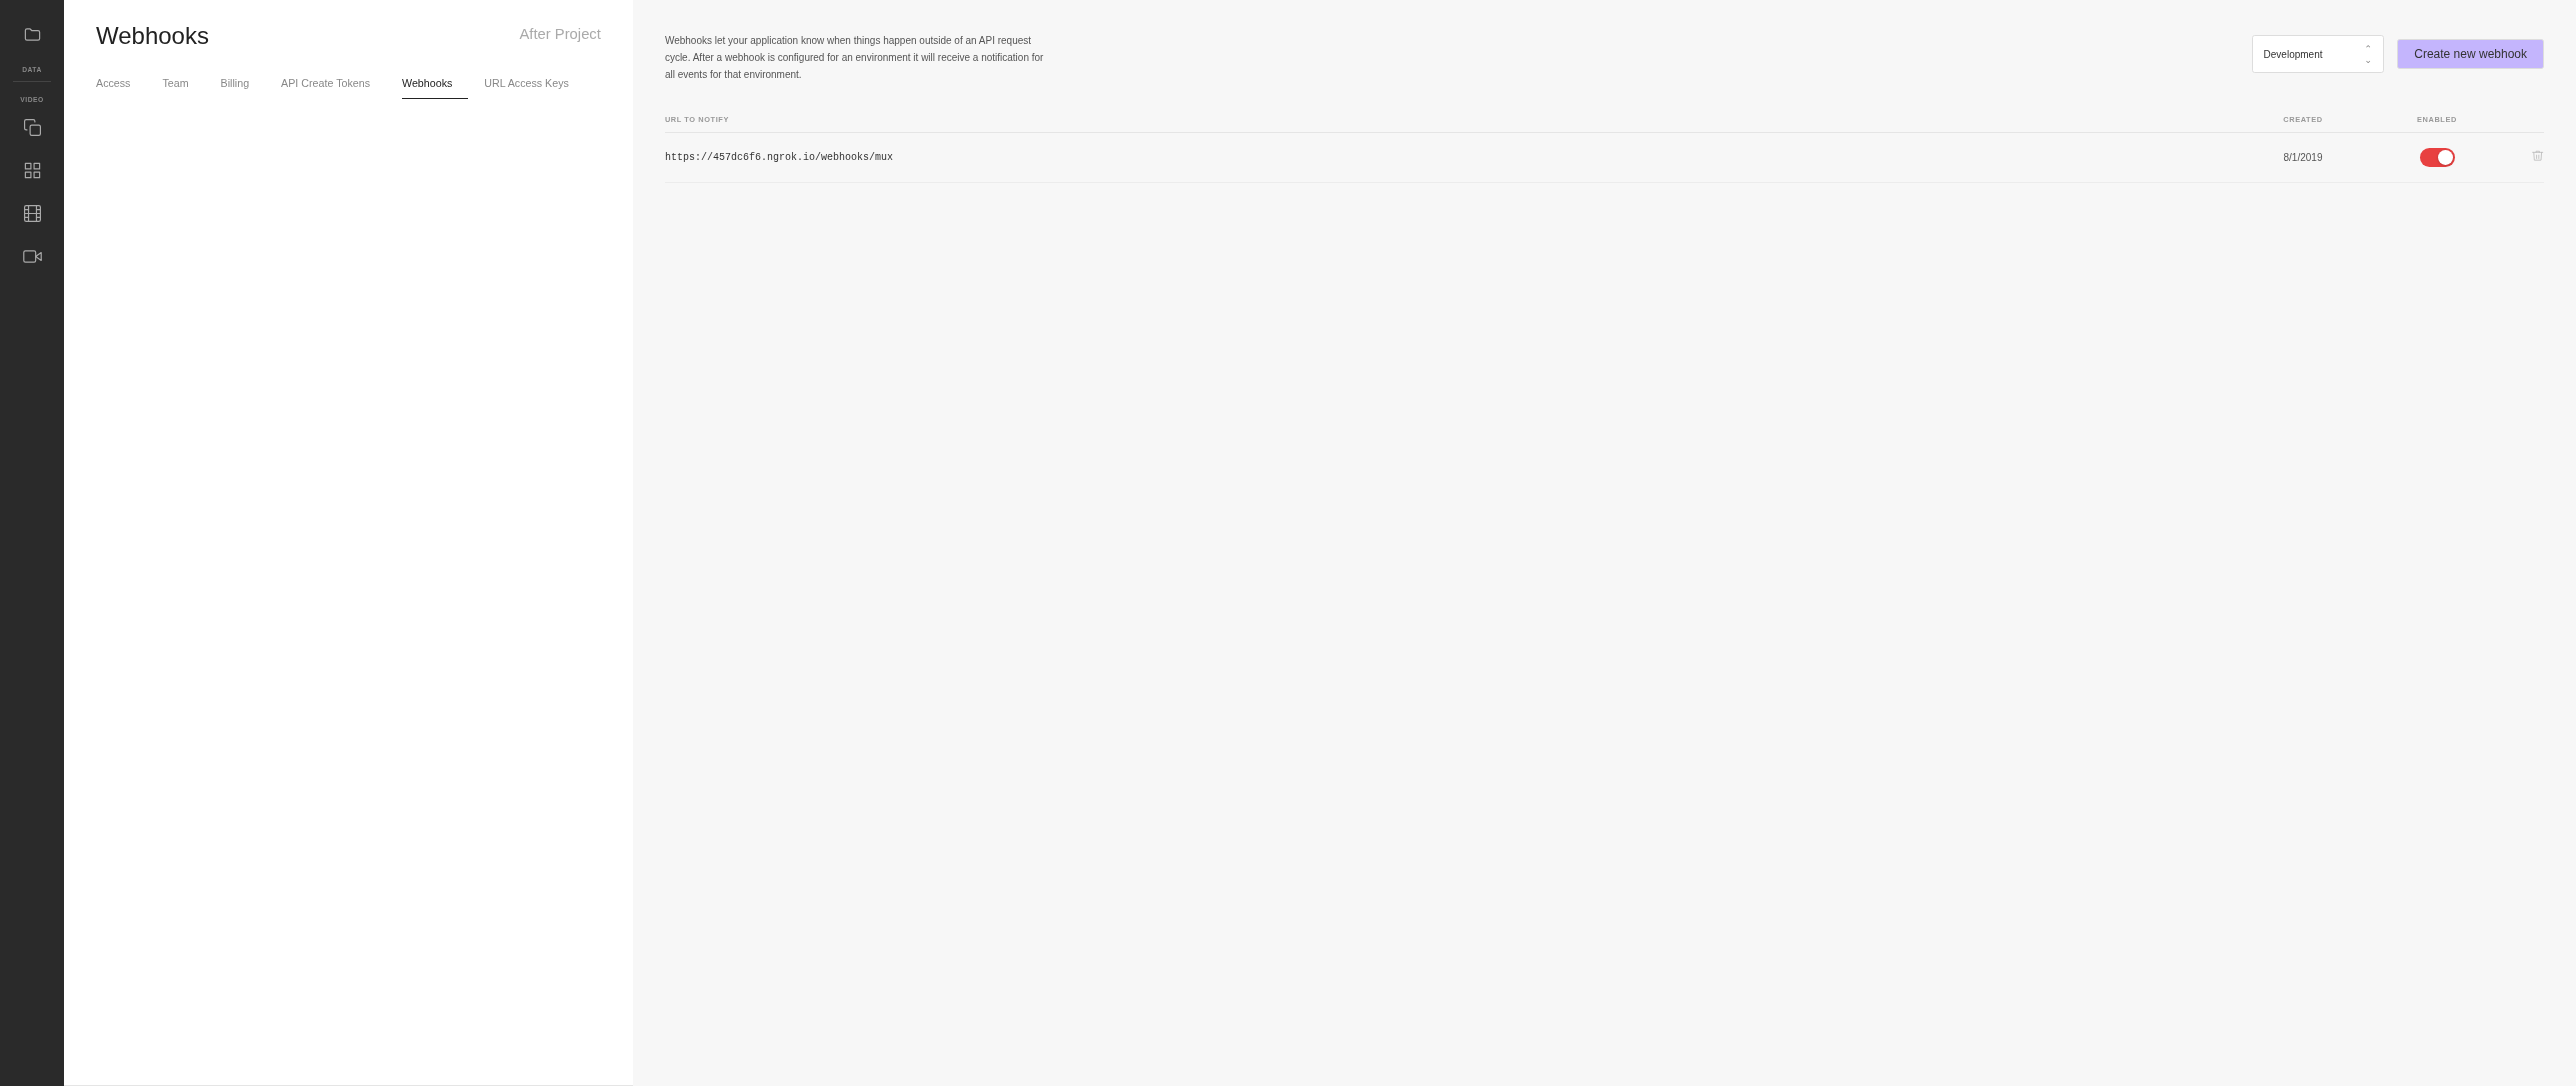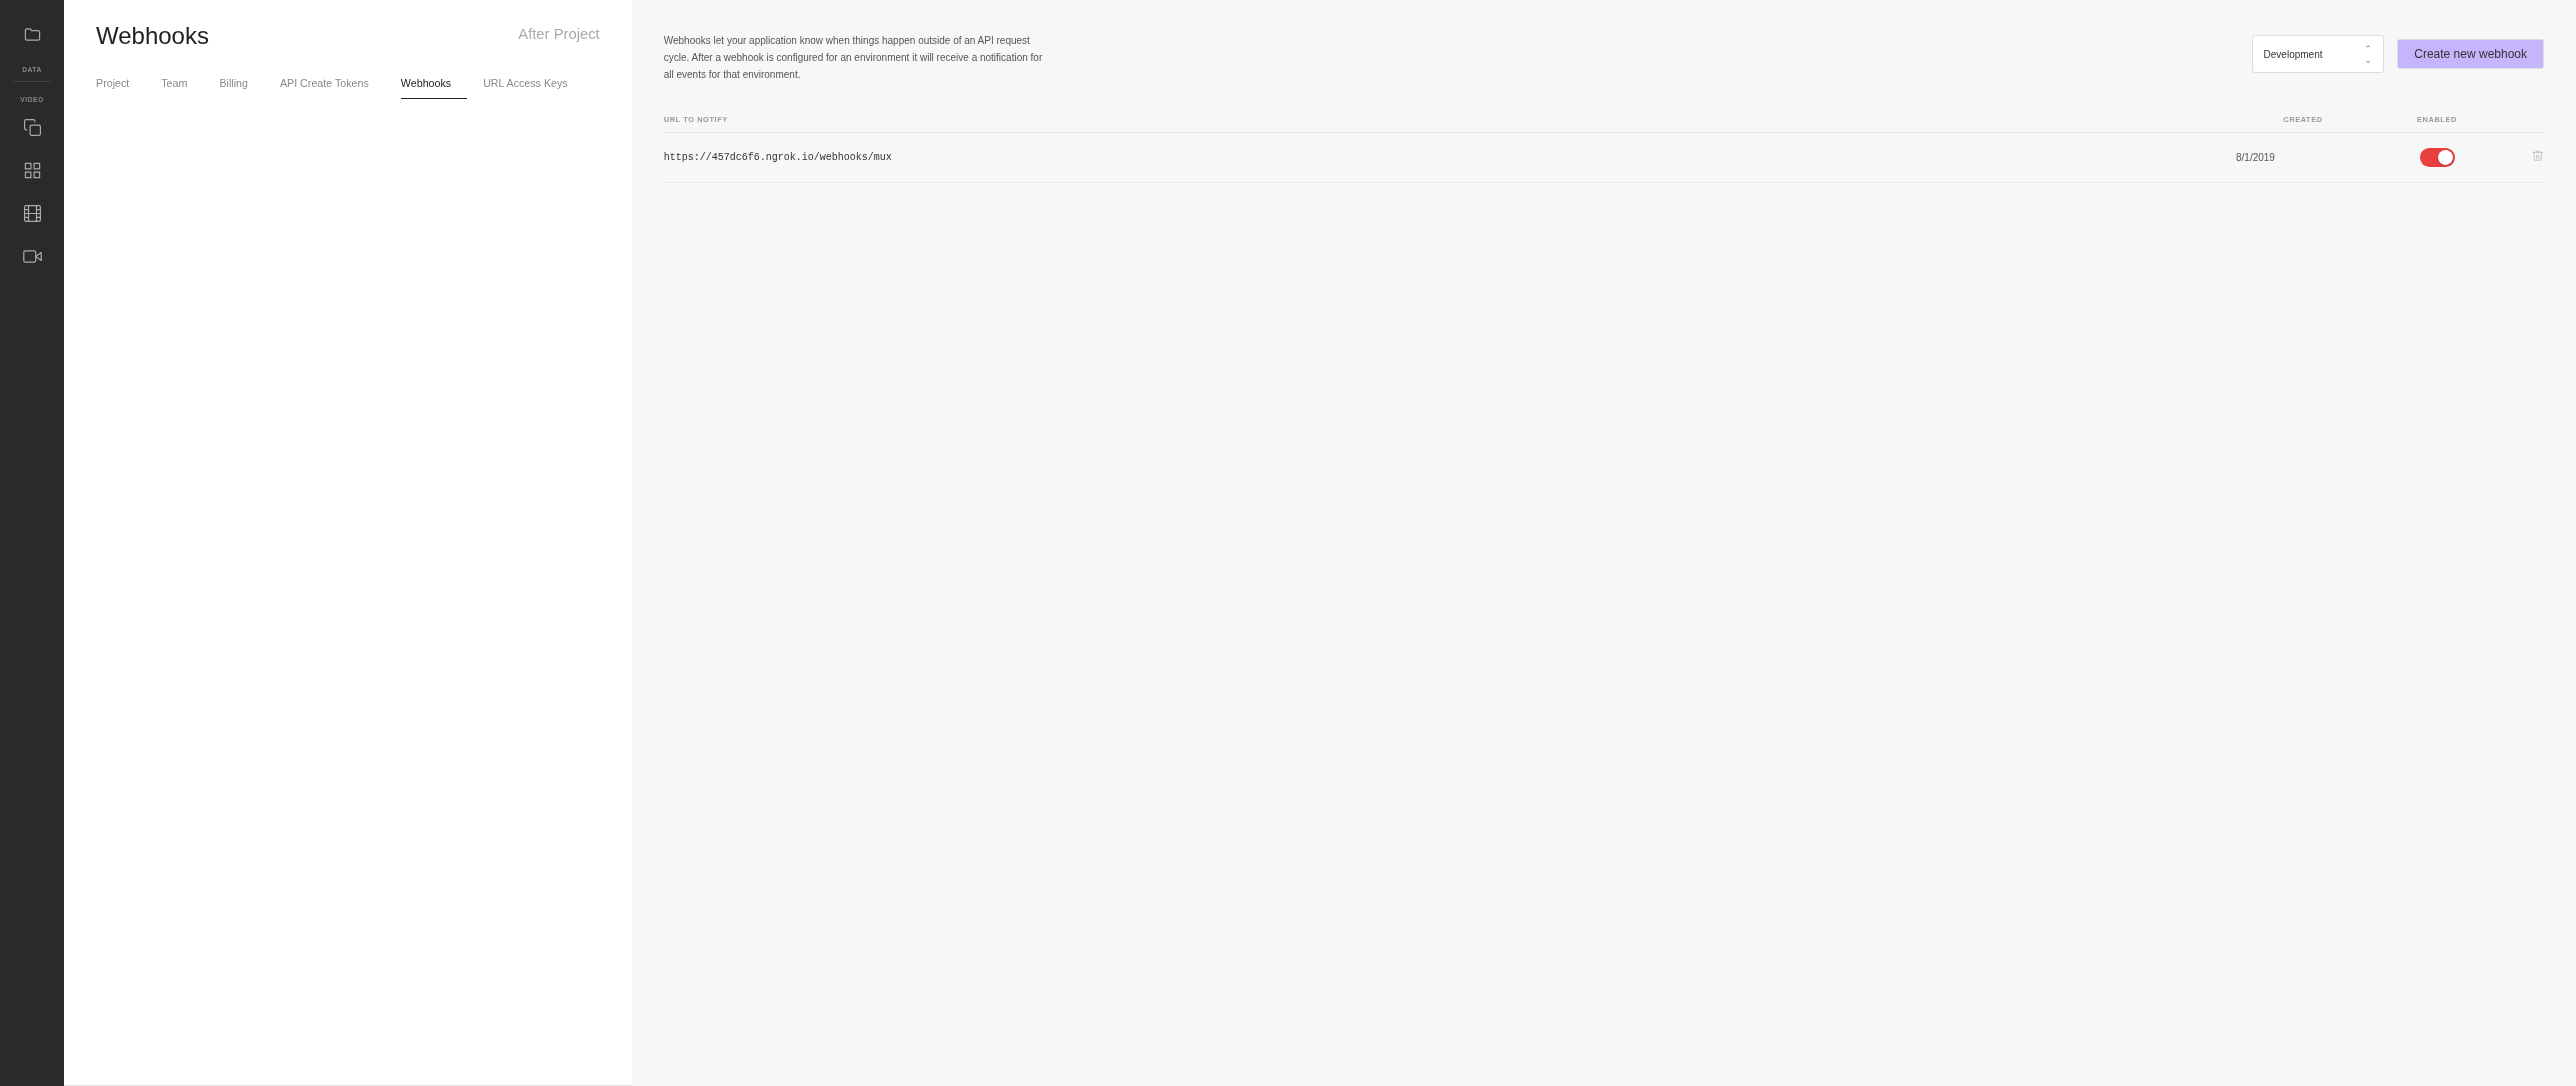--- a/index.html
+++ b/index.html
@@ -186,20 +186,21 @@
       align-items: center;
     }
     .cell-url {
       font-size: 10px;
       color: #333;
       font-family: 'Courier New', monospace;
     }
     .cell-date {
       font-size: 10px;
       color: #555;
+      text-align: center;
     }
     .cell-enabled {
       display: flex;
       align-items: center;
       justify-content: center;
     }
     .cell-actions {
       display: flex;
       align-items: center;
       justify-content: flex-end;
@@ -284,21 +285,21 @@
 
 <div class="main-content">
 
   <div class="page-header">
     <div class="page-title-row">
       <h1 class="page-title">Webhooks</h1>
       <span class="project-name">After Project</span>
     </div>
 
     <nav class="tabs-nav">
-      <a class="tab-item">Project</a>
+      <a class="tab-item">Access</a>
       <a class="tab-item">Team</a>
       <a class="tab-item">Billing</a>
       <a class="tab-item">API Create Tokens</a>
       <a class="tab-item active">Webhooks</a>
       <a class="tab-item">URL Access Keys</a>
     </nav>
   </div>
 
   <div class="page-body">
 

